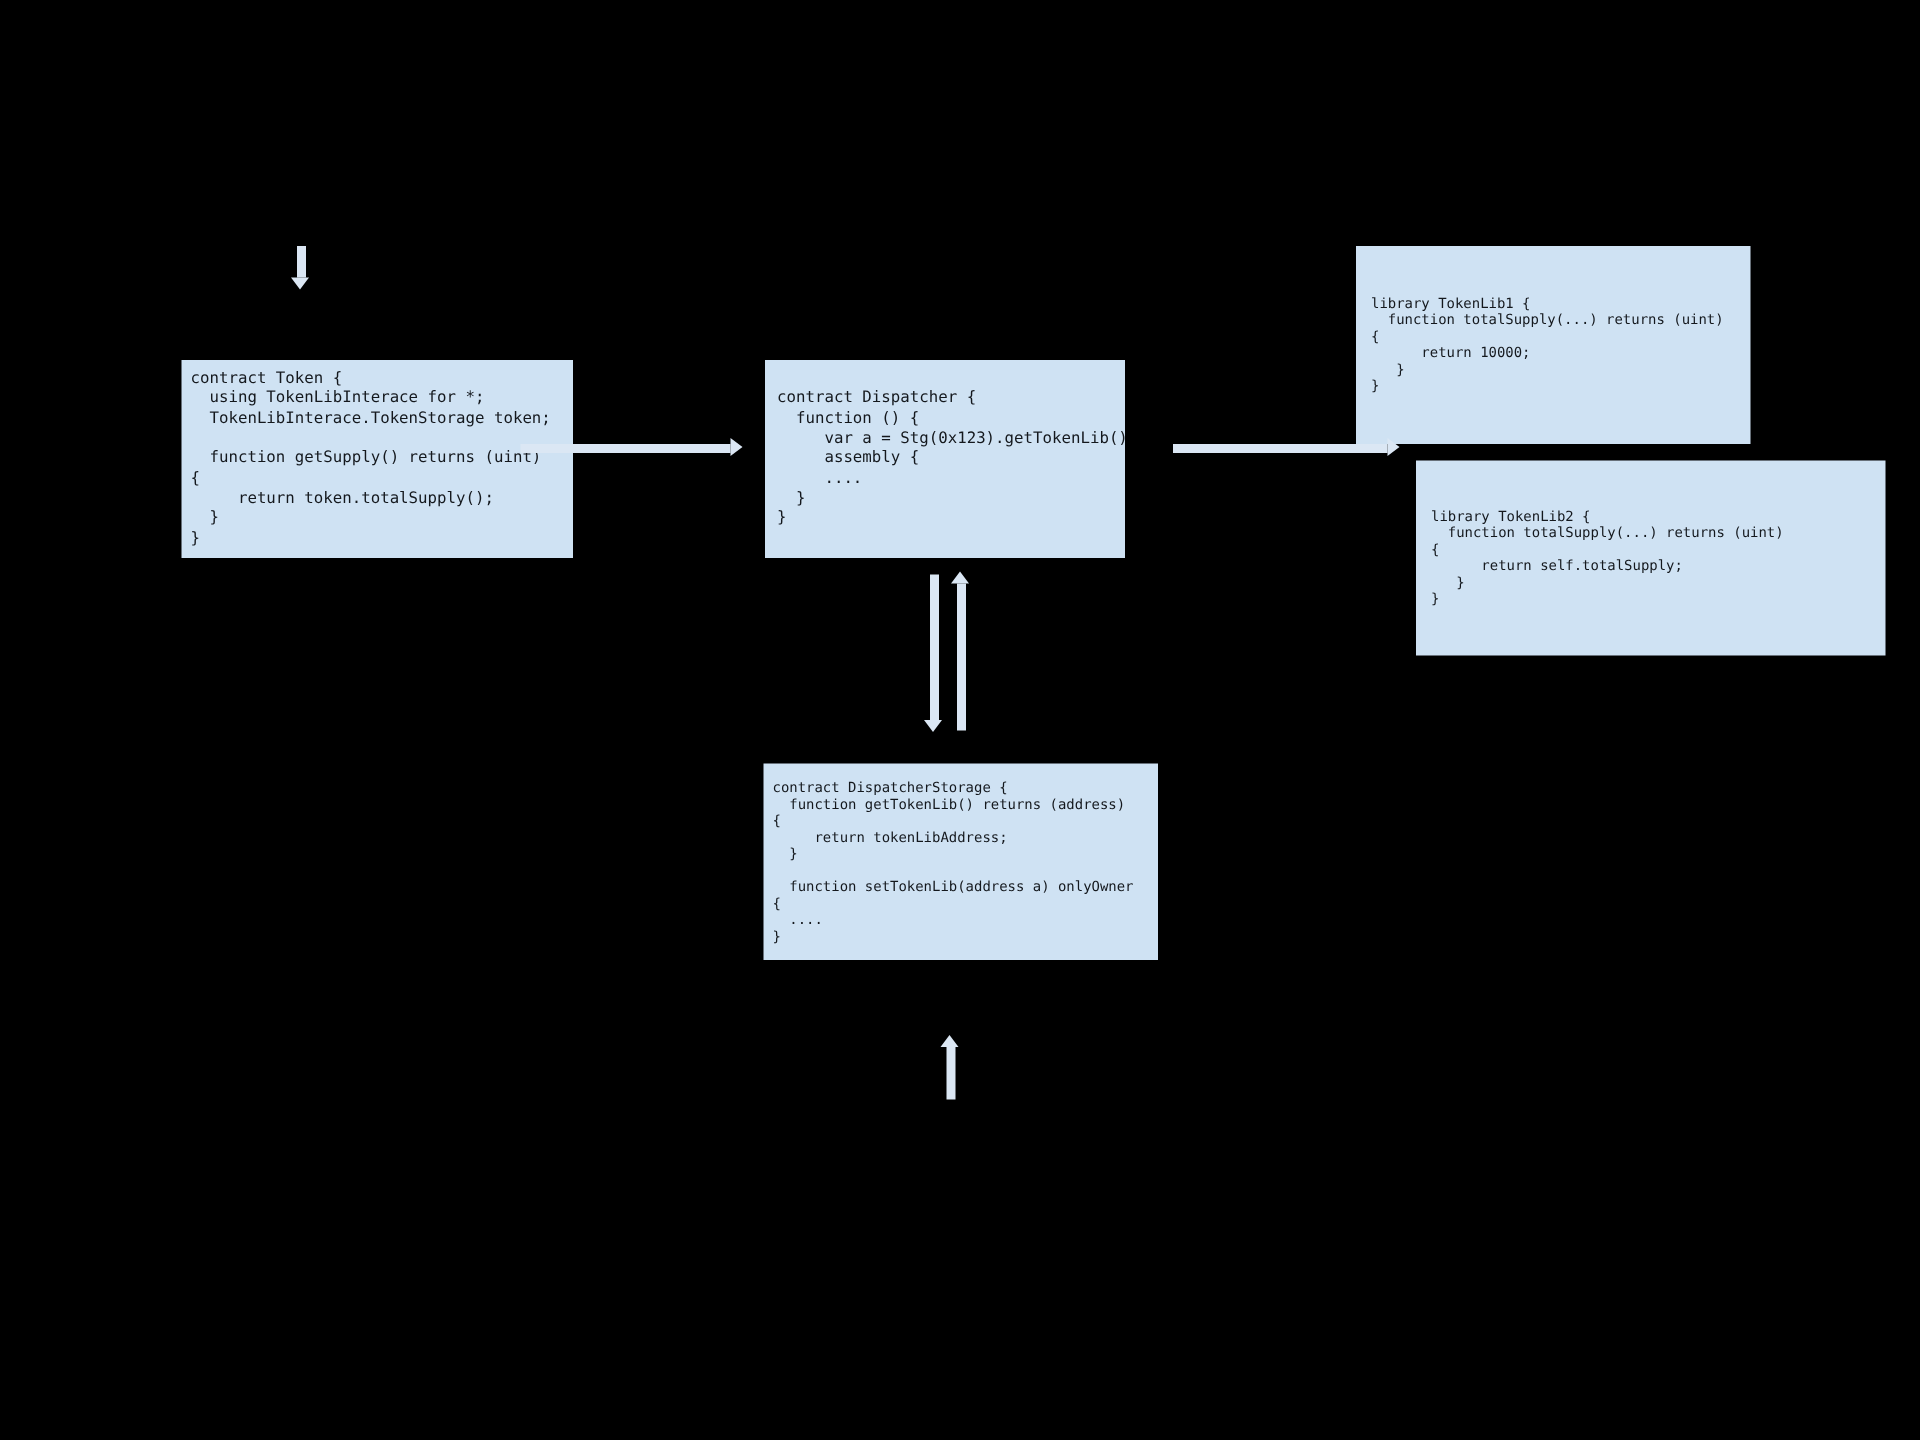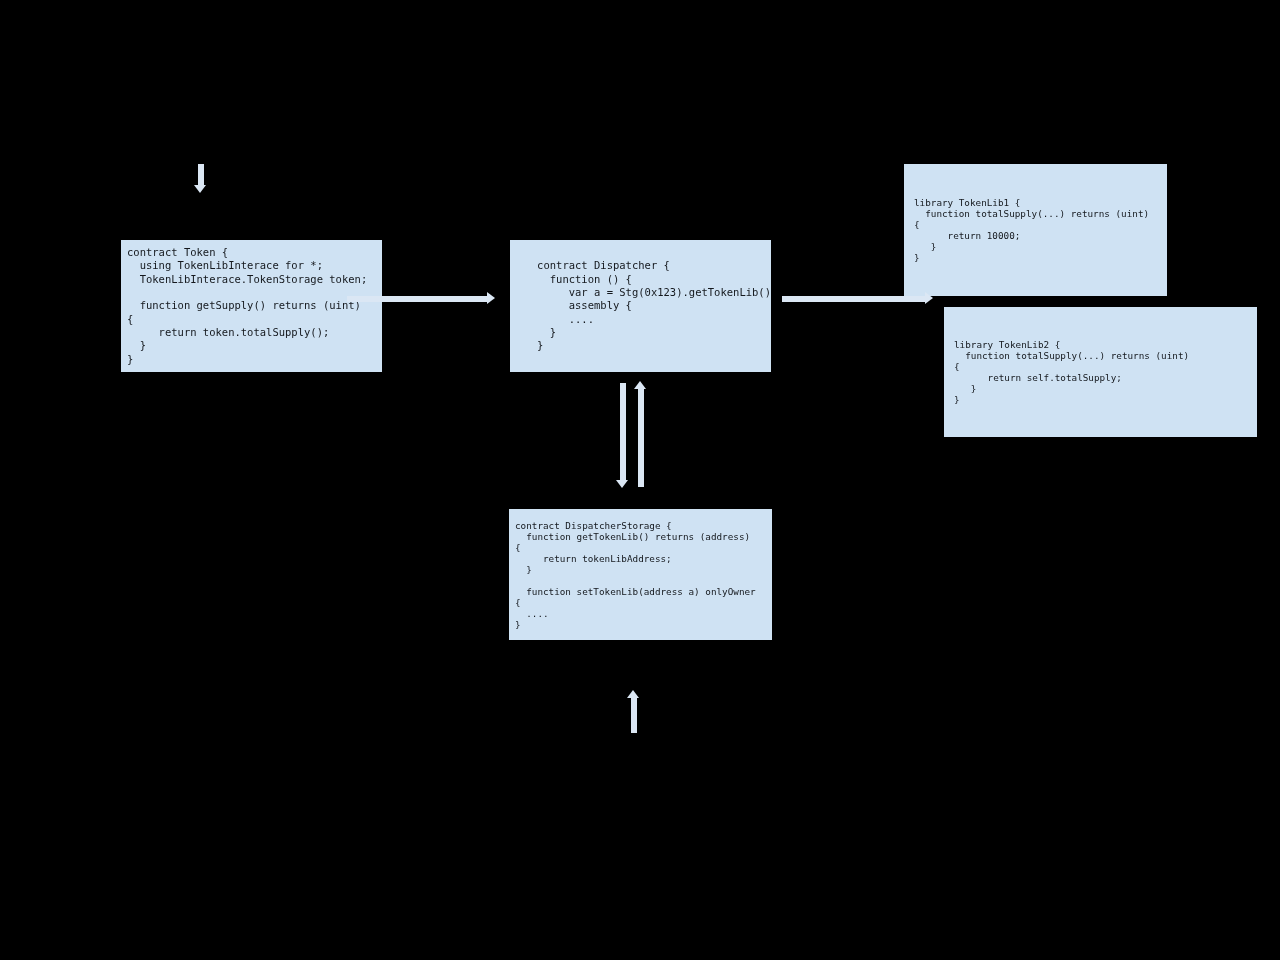--- a/index.html
+++ b/index.html
@@ -28,21 +28,21 @@
   .code-box pre{
     margin:0;
     white-space:pre;
     color:var(--code-text,#14181d);
     font-family:"DejaVu Sans Mono","Liberation Mono",monospace;
   }
   .txt-lg pre{font-size:10.5px;line-height:13.3px;}
   .txt-sm pre{font-size:9.3px;line-height:11px;}
 
   #box-token{left:76px;top:240px;width:261px;height:132px;padding-left:6px;margin-left:45px;}
-  #box-dispatcher{left:510px;top:240px;width:261px;height:132px;padding-left:8px;align-items:flex-end;}
+  #box-dispatcher{left:510px;top:240px;width:240px;height:132px;padding-left:8px;}
   #box-tokenlib1{left:904px;top:164px;width:263px;height:132px;padding-left:10px;}
   #box-tokenlib2{left:944px;top:307px;width:313px;height:130px;padding-left:10px;}
   #box-storage{left:509px;top:509px;width:263px;height:131px;padding-left:6px;justify-content:center;}
 
   .arrow{position:absolute;}
   .arrow .shaft{position:absolute;background:var(--arrow,#dbe7f4);}
   .arrow .head{position:absolute;width:0;height:0;}
 
   
   .arrow.v .shaft{left:3.5px;width:6px;}

